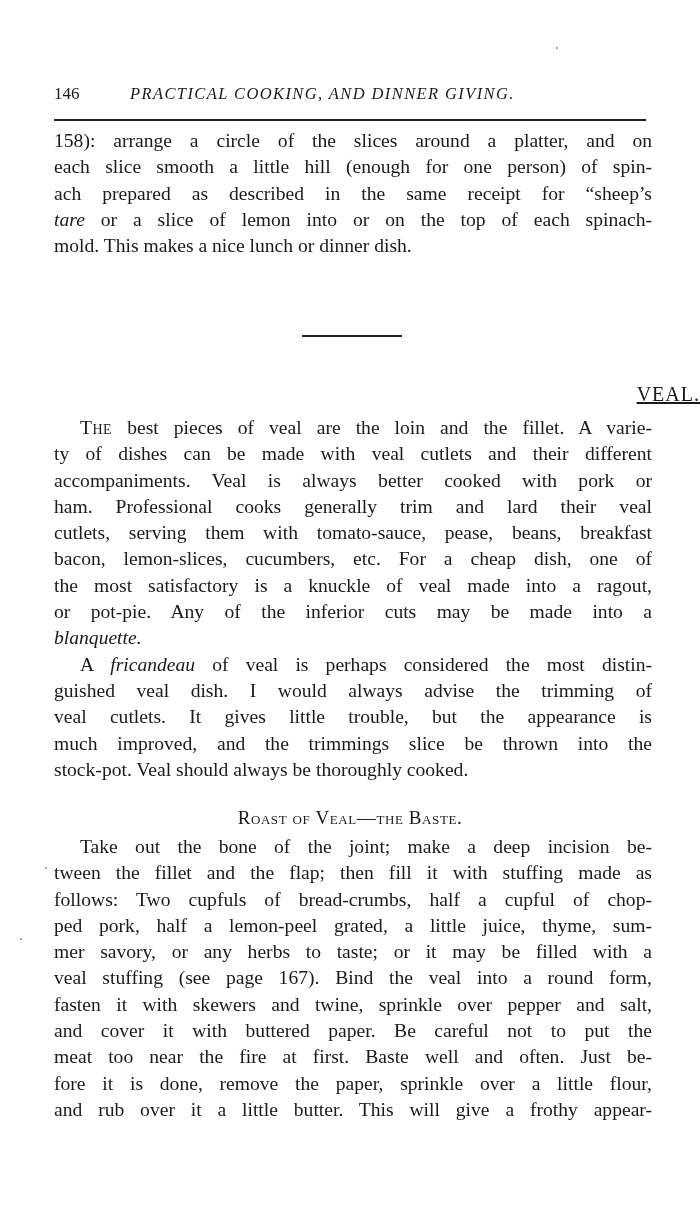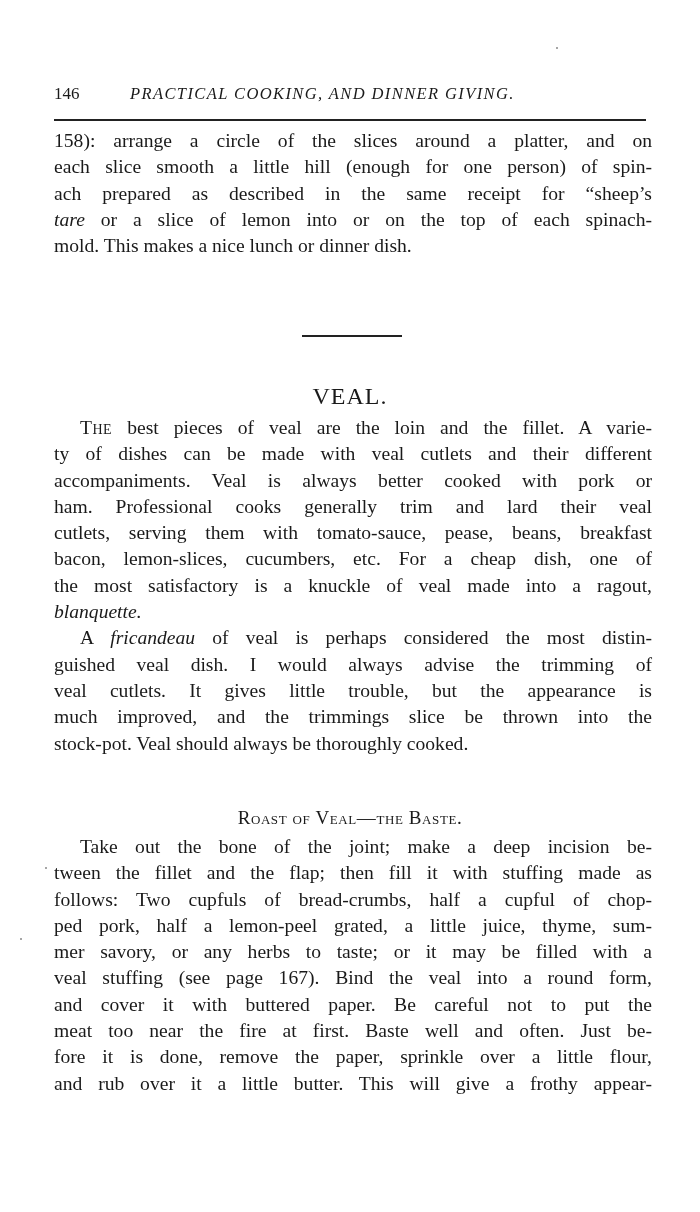--- a/index.html
+++ b/index.html
@@ -72,23 +72,24 @@
       top: 335px;
       width: 100px;
       height: 2px;
       background: #222;
     }
     .section-title {
       position: absolute;
       left: 0;
       width: 700px;
       top: 383px;
-      text-align: center;
-      font-size: 24px;
+      text-align: right;
+      font-size: 20px;
       letter-spacing: 1px;
+      text-decoration: underline;
     }
     .block-2 { top: 415px; }
     .subsection-title {
       position: absolute;
       left: 0;
       width: 700px;
       top: 807px;
       text-align: center;
       font-size: 19px;
       font-variant: small-caps;
@@ -127,37 +128,39 @@
   <div class="section-title">VEAL.</div>
 
   <div class="text-block block-2">
     <span class="line indent"><span class="smallcaps">The</span><span> best pieces of veal are the loin and the fillet. A varie-</span></span>
     <span class="line">ty of dishes can be made with veal cutlets and their different</span>
     <span class="line">accompaniments. Veal is always better cooked with pork or</span>
     <span class="line">ham. Professional cooks generally trim and lard their veal</span>
     <span class="line">cutlets, serving them with tomato-sauce, pease, beans, breakfast</span>
     <span class="line">bacon, lemon-slices, cucumbers, etc. For a cheap dish, one of</span>
     <span class="line">the most satisfactory is a knuckle of veal made into a ragout,</span>
+    <span class="line">or pot-pie. Any of the inferior cuts may be made into a</span>
     <span class="line last"><em>blanquette.</em></span>
     <span class="line indent"><span>A </span><em>fricandeau</em><span> of veal is perhaps considered the most distin-</span></span>
     <span class="line">guished veal dish. I would always advise the trimming of</span>
     <span class="line">veal cutlets. It gives little trouble, but the appearance is</span>
     <span class="line">much improved, and the trimmings slice be thrown into the</span>
     <span class="line last">stock-pot. Veal should always be thoroughly cooked.</span>
   </div>
 
   <div class="subsection-title">Roast of Veal—the Baste.</div>
 
   <div class="text-block block-3">
     <span class="line indent">Take out the bone of the joint; make a deep incision be-</span>
     <span class="line">tween the fillet and the flap; then fill it with stuffing made as</span>
     <span class="line">follows: Two cupfuls of bread-crumbs, half a cupful of chop-</span>
     <span class="line">ped pork, half a lemon-peel grated, a little juice, thyme, sum-</span>
     <span class="line">mer savory, or any herbs to taste; or it may be filled with a</span>
     <span class="line">veal stuffing (see page 167). Bind the veal into a round form,</span>
+    <span class="line">fasten it with skewers and twine, sprinkle over pepper and salt,</span>
     <span class="line">and cover it with buttered paper. Be careful not to put the</span>
     <span class="line">meat too near the fire at first. Baste well and often. Just be-</span>
     <span class="line">fore it is done, remove the paper, sprinkle over a little flour,</span>
     <span class="line">and rub over it a little butter. This will give a frothy appear-</span>
   </div>
 
   <div class="speck" style="left:556px;top:47px;"></div>
   <div class="speck" style="left:20px;top:938px;"></div>
   <div class="speck" style="left:45px;top:867px;"></div>
 </div>

